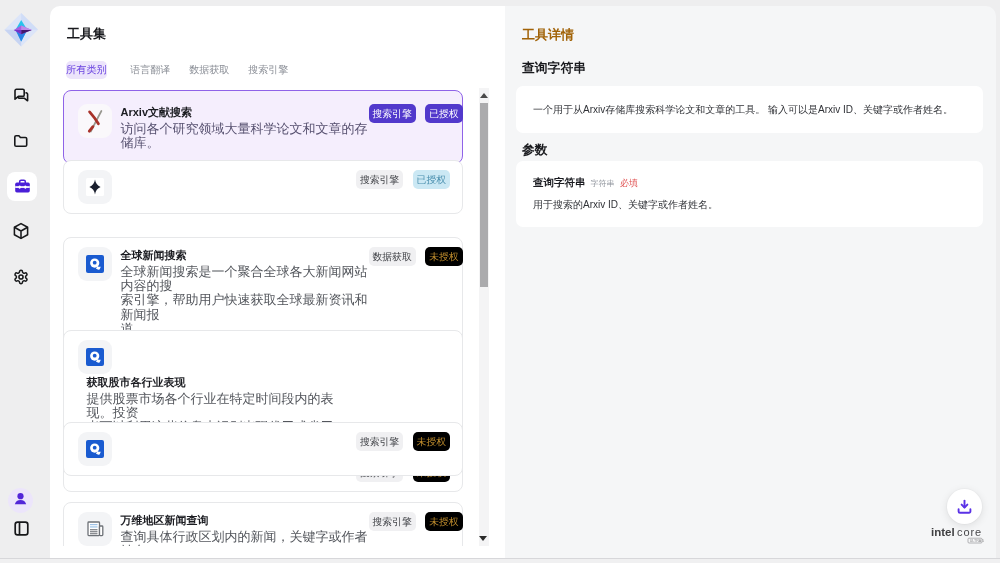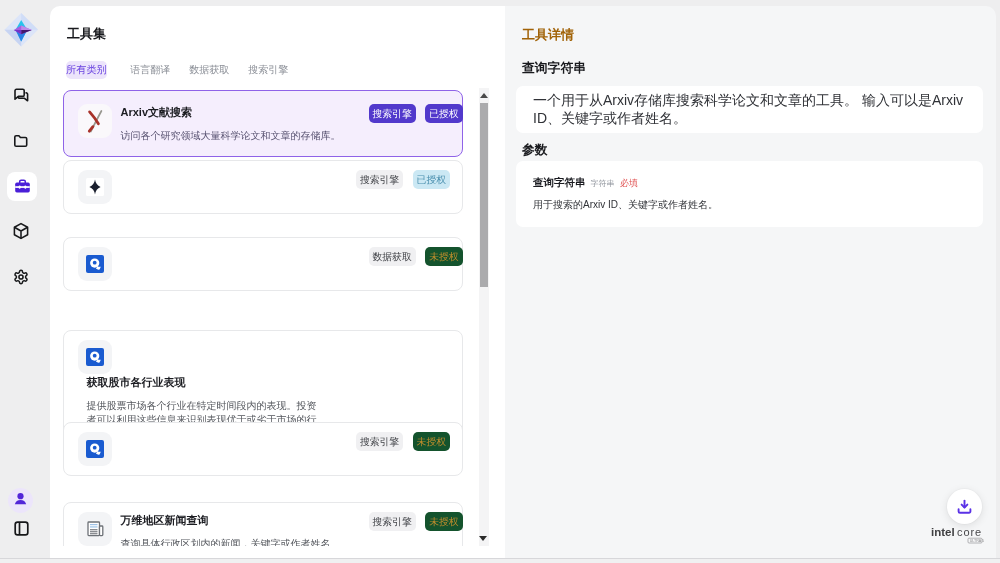--- a/index.html
+++ b/index.html
@@ -22,42 +22,42 @@
 .h1 { position:absolute; left:67px; top:25px; font-size:13px; font-weight:bold; color:#191a1e; }
 .tabs { position:absolute; left:66px; top:61px; height:18px; display:flex; align-items:center; }
 .tab-active { background:#ece4fb; color:#6a43e0; border-radius:5px; height:18px; line-height:18px; padding:0 0; font-size:10.2px; }
 .tab { color:#8b8f97; font-size:10px; margin-left:19px; }
 
 .card { position:absolute; left:63px; width:400px; background:#fff; border:1px solid #e7e8ea; border-radius:8px; padding:9px 12px 9px 14px; display:flex; }
 .card1 { border:1.5px solid #8f63e8; background:#f5eefd; padding:13px 14px 13px 14px; }
 .cicon { width:34px; height:34px; border-radius:9px; background:#f3f4f6; flex:none; display:flex; align-items:center; justify-content:center; }
 .ctext { margin-left:8.5px; width:248px; flex:none; }
 .ctitle { font-size:11px; font-weight:bold; color:#1b1c21; line-height:14px; padding-top:1px; }
-.cdesc { font-size:10px; color:#53565c; line-height:14.2px; margin-top:10px; }
+.cdesc { font-size:13px; color:#53565c; line-height:14.2px; margin-top:3px; }
 .ctags { margin-left:auto; display:flex; gap:9.5px; align-items:flex-start; }
 .tag { height:19px; line-height:19px; padding:0 4px; border-radius:5px; font-size:9.8px; flex:none; }
 .tag-purple { background:#5239cc; color:#fff; }
 .tag-gray { background:#f0f0f2; color:#3d3f44; }
 .tag-cyan { background:#cbe8f4; color:#4a8fae; }
-.tag-amber { background:#14532d; color:#bf8c2c; }
+.tag-amber { background:#000000; color:#bf8c2c; }
 
 .listclip { position:absolute; left:50px; top:88px; width:445px; height:458px; overflow:hidden; }
 .listclip .card { left:13px; }
 
 
 .sbar-track { position:absolute; left:479px; top:88px; width:10px; height:458px; background:#f4f4f5; }
 .sbar-thumb { position:absolute; left:480px; top:103px; width:8px; height:184px; background:#ababad; }
 .sbar-up { position:absolute; left:480px; top:93px; width:0; height:0; border-left:4px solid transparent; border-right:4px solid transparent; border-bottom:5px solid #4a4a4a; }
 .sbar-down { position:absolute; left:479px; top:536px; width:0; height:0; border-left:4px solid transparent; border-right:4px solid transparent; border-top:5px solid #2a2a2a; }
 
 
 .r-h1 { position:absolute; left:522px; top:26px; font-size:13px; font-weight:bold; color:#a16207; }
 .r-h2 { position:absolute; left:522px; font-size:12.8px; font-weight:bold; color:#191a1e; }
 .rbox { position:absolute; left:516px; width:467px; background:#fff; border-radius:7px; }
-.rbox1 { top:86px; height:47px; display:flex; align-items:center; padding:0 17px; font-size:14px; color:#303237; }
+.rbox1 { top:86px; height:47px; display:flex; align-items:center; padding:0 17px; font-size:10px; color:#303237; }
 .rbox2 { top:161px; height:66px; padding:15px 17px 0; }
 .param-line { font-size:10.5px; }
 .param-name { font-weight:bold; color:#1b1c21; }
 .param-type { font-size:8px; color:#8d929a; margin-left:5px; }
 .param-req { font-size:9px; color:#e05252; margin-left:5.5px; }
 .param-desc { font-size:10px; color:#303237; margin-top:8px; }
 
 
 .dl { position:absolute; left:947px; top:489px; width:35px; height:35px; border-radius:50%; background:#fff; box-shadow:0 2px 8px rgba(0,0,0,0.10), 0 0 0 1px rgba(0,0,0,0.02); display:flex; align-items:center; justify-content:center; }
 .intel { position:absolute; left:929px; top:524px; width:56px; height:22px; }
@@ -165,20 +165,22 @@
   <div class="card" style="top:149px;">
     <div class="cicon">
       <svg width="18" height="18" viewBox="0 0 18 18">
         <rect x="0" y="0" width="18" height="18" rx="2" fill="#1a5bd0"></rect>
         <circle cx="8.7" cy="8.1" r="4.6" fill="#fff"></circle>
         <circle cx="8.7" cy="7.7" r="1.9" fill="#1a5bd0"></circle>
         <path d="M11.6 11.2 Q13.2 12.2 14.8 11.7 L13.6 14.5 Q11.6 15.0 9.9 13.6 Z" fill="#fff"></path>
       </svg>
     </div>
     <div class="ctext">
+      <div class="ctitle">全球新闻搜索</div>
+      <div class="cdesc">全球新闻搜索是一个聚合全球各大新闻网站内容的搜<br>索引擎，帮助用户快速获取全球最新资讯和新闻报<br>道。</div>
     </div>
     <div class="ctags">
       <div class="tag tag-gray">数据获取</div>
       <div class="tag tag-amber">未授权</div>
     </div>
   </div>
 
   <div class="card" style="top:242px;flex-direction:column;">
     <div class="cicon">
       <svg width="18" height="18" viewBox="0 0 18 18">

